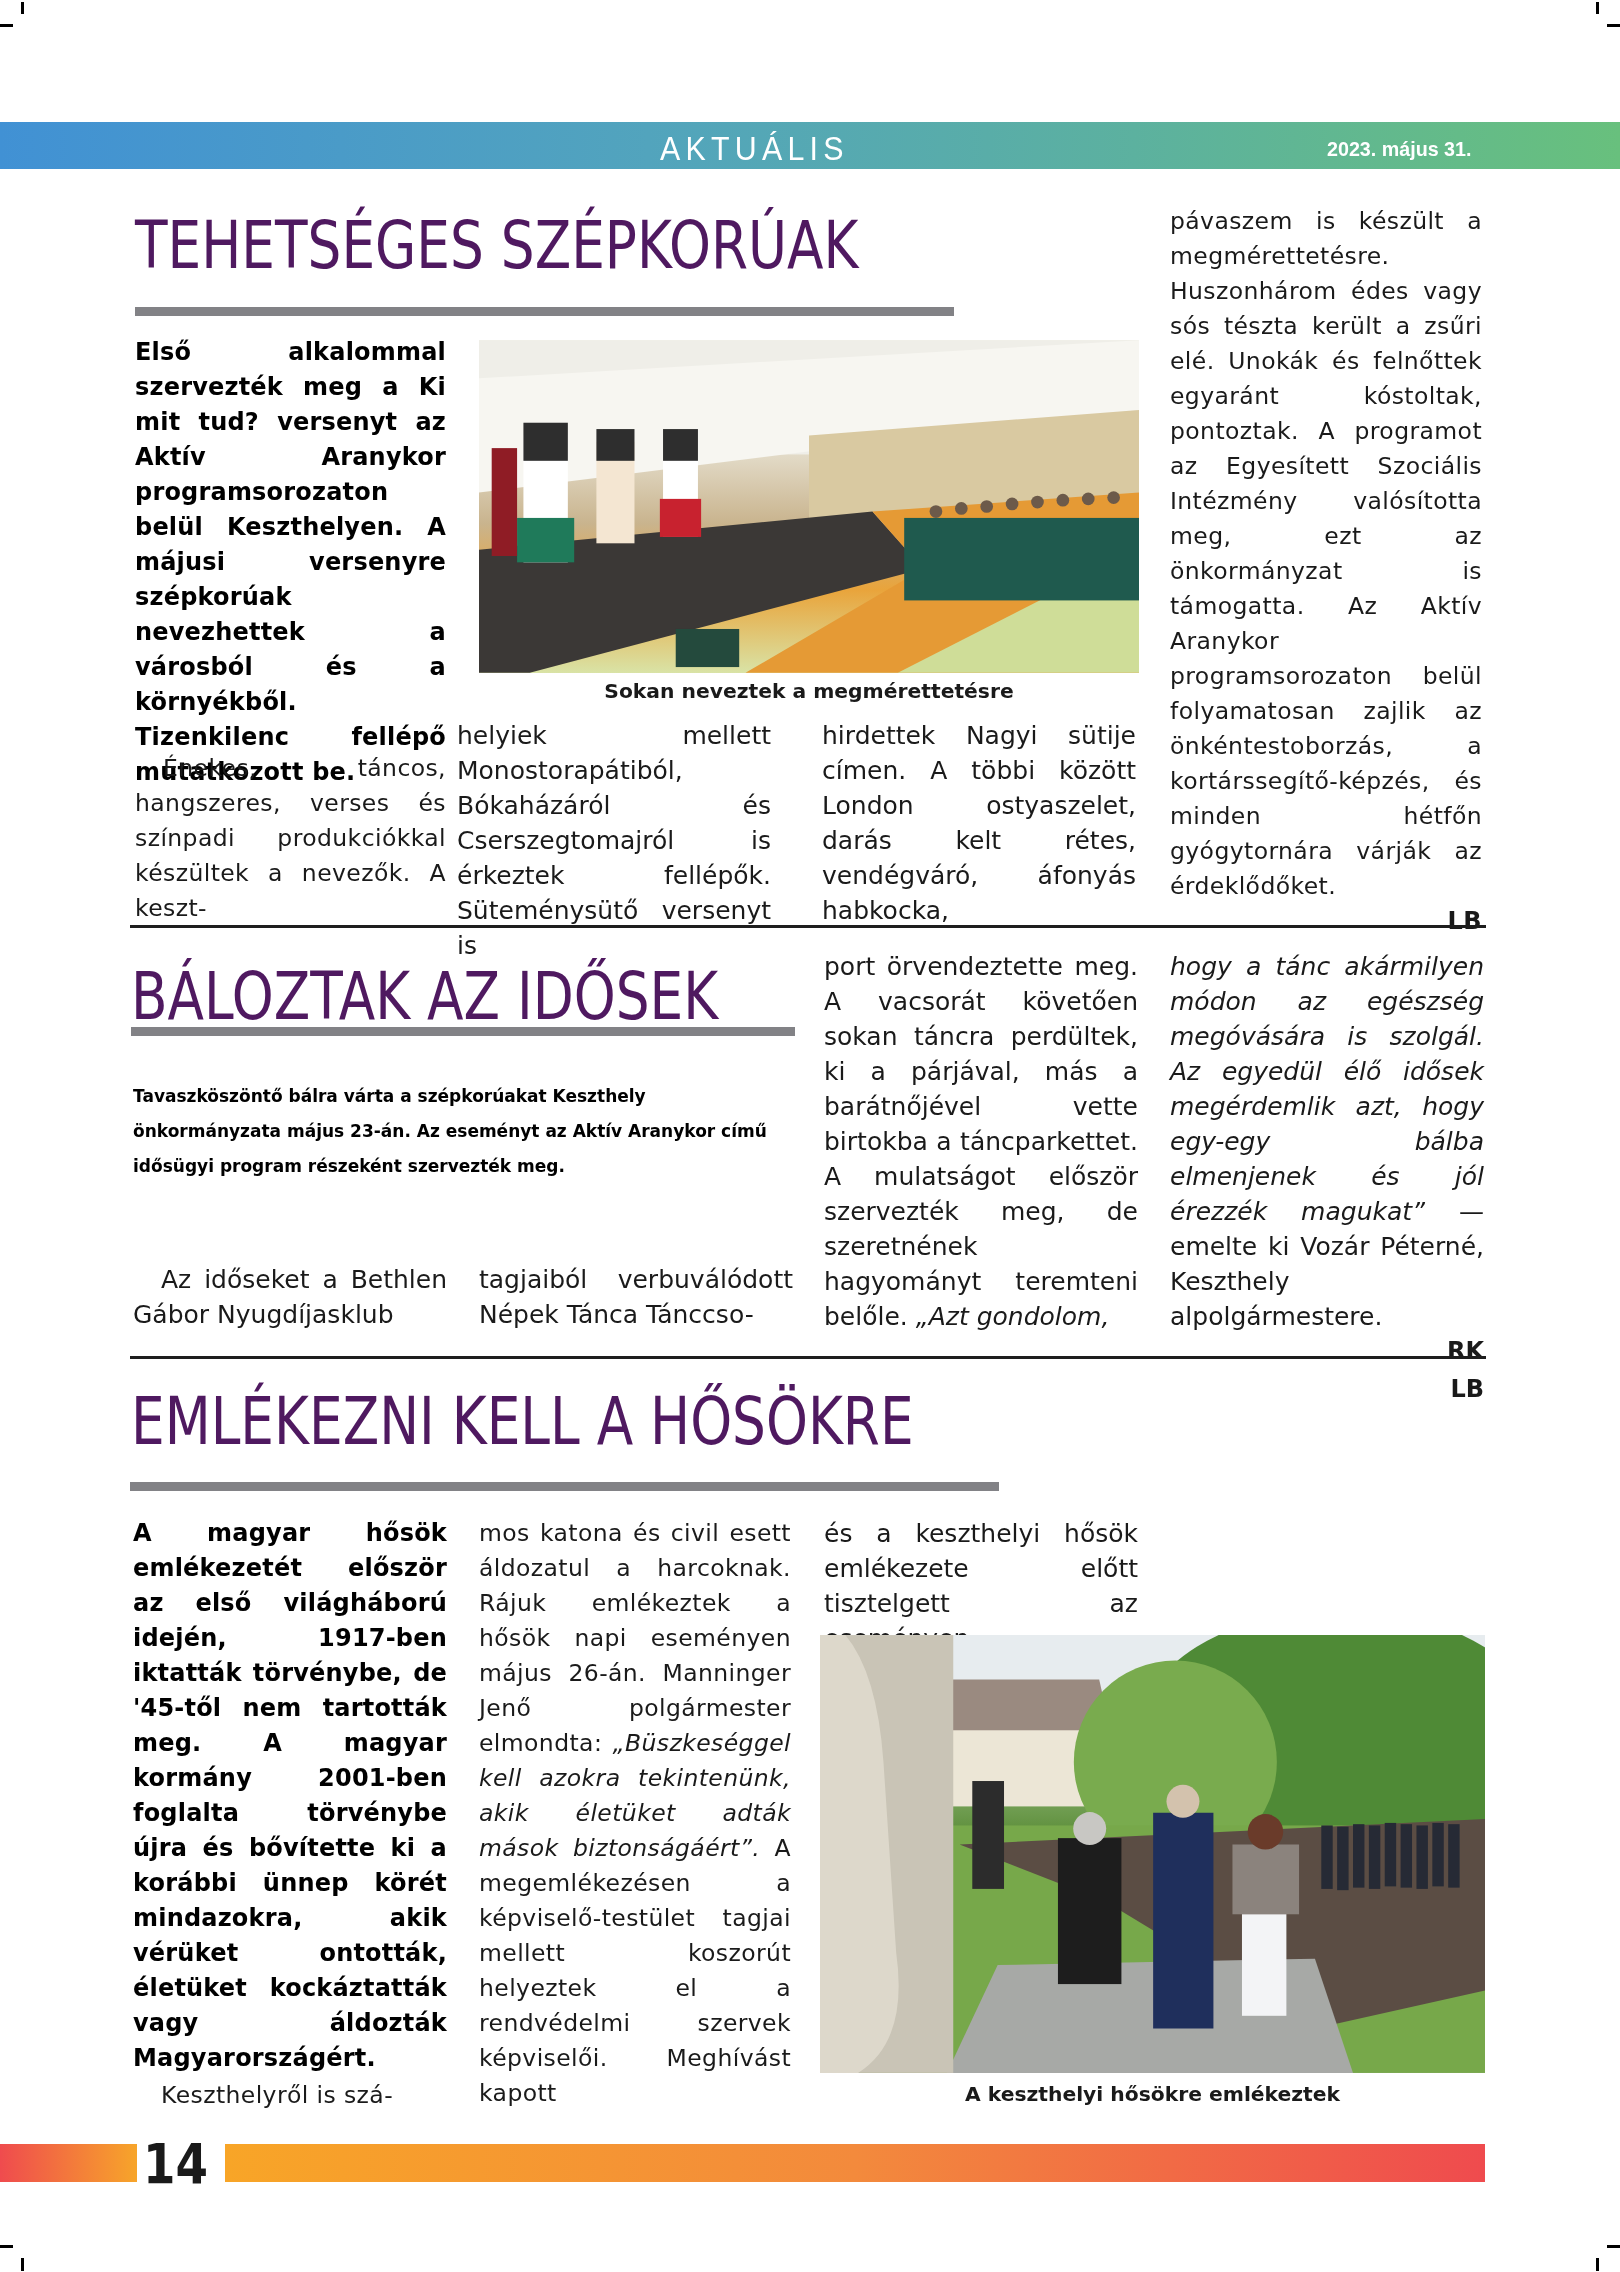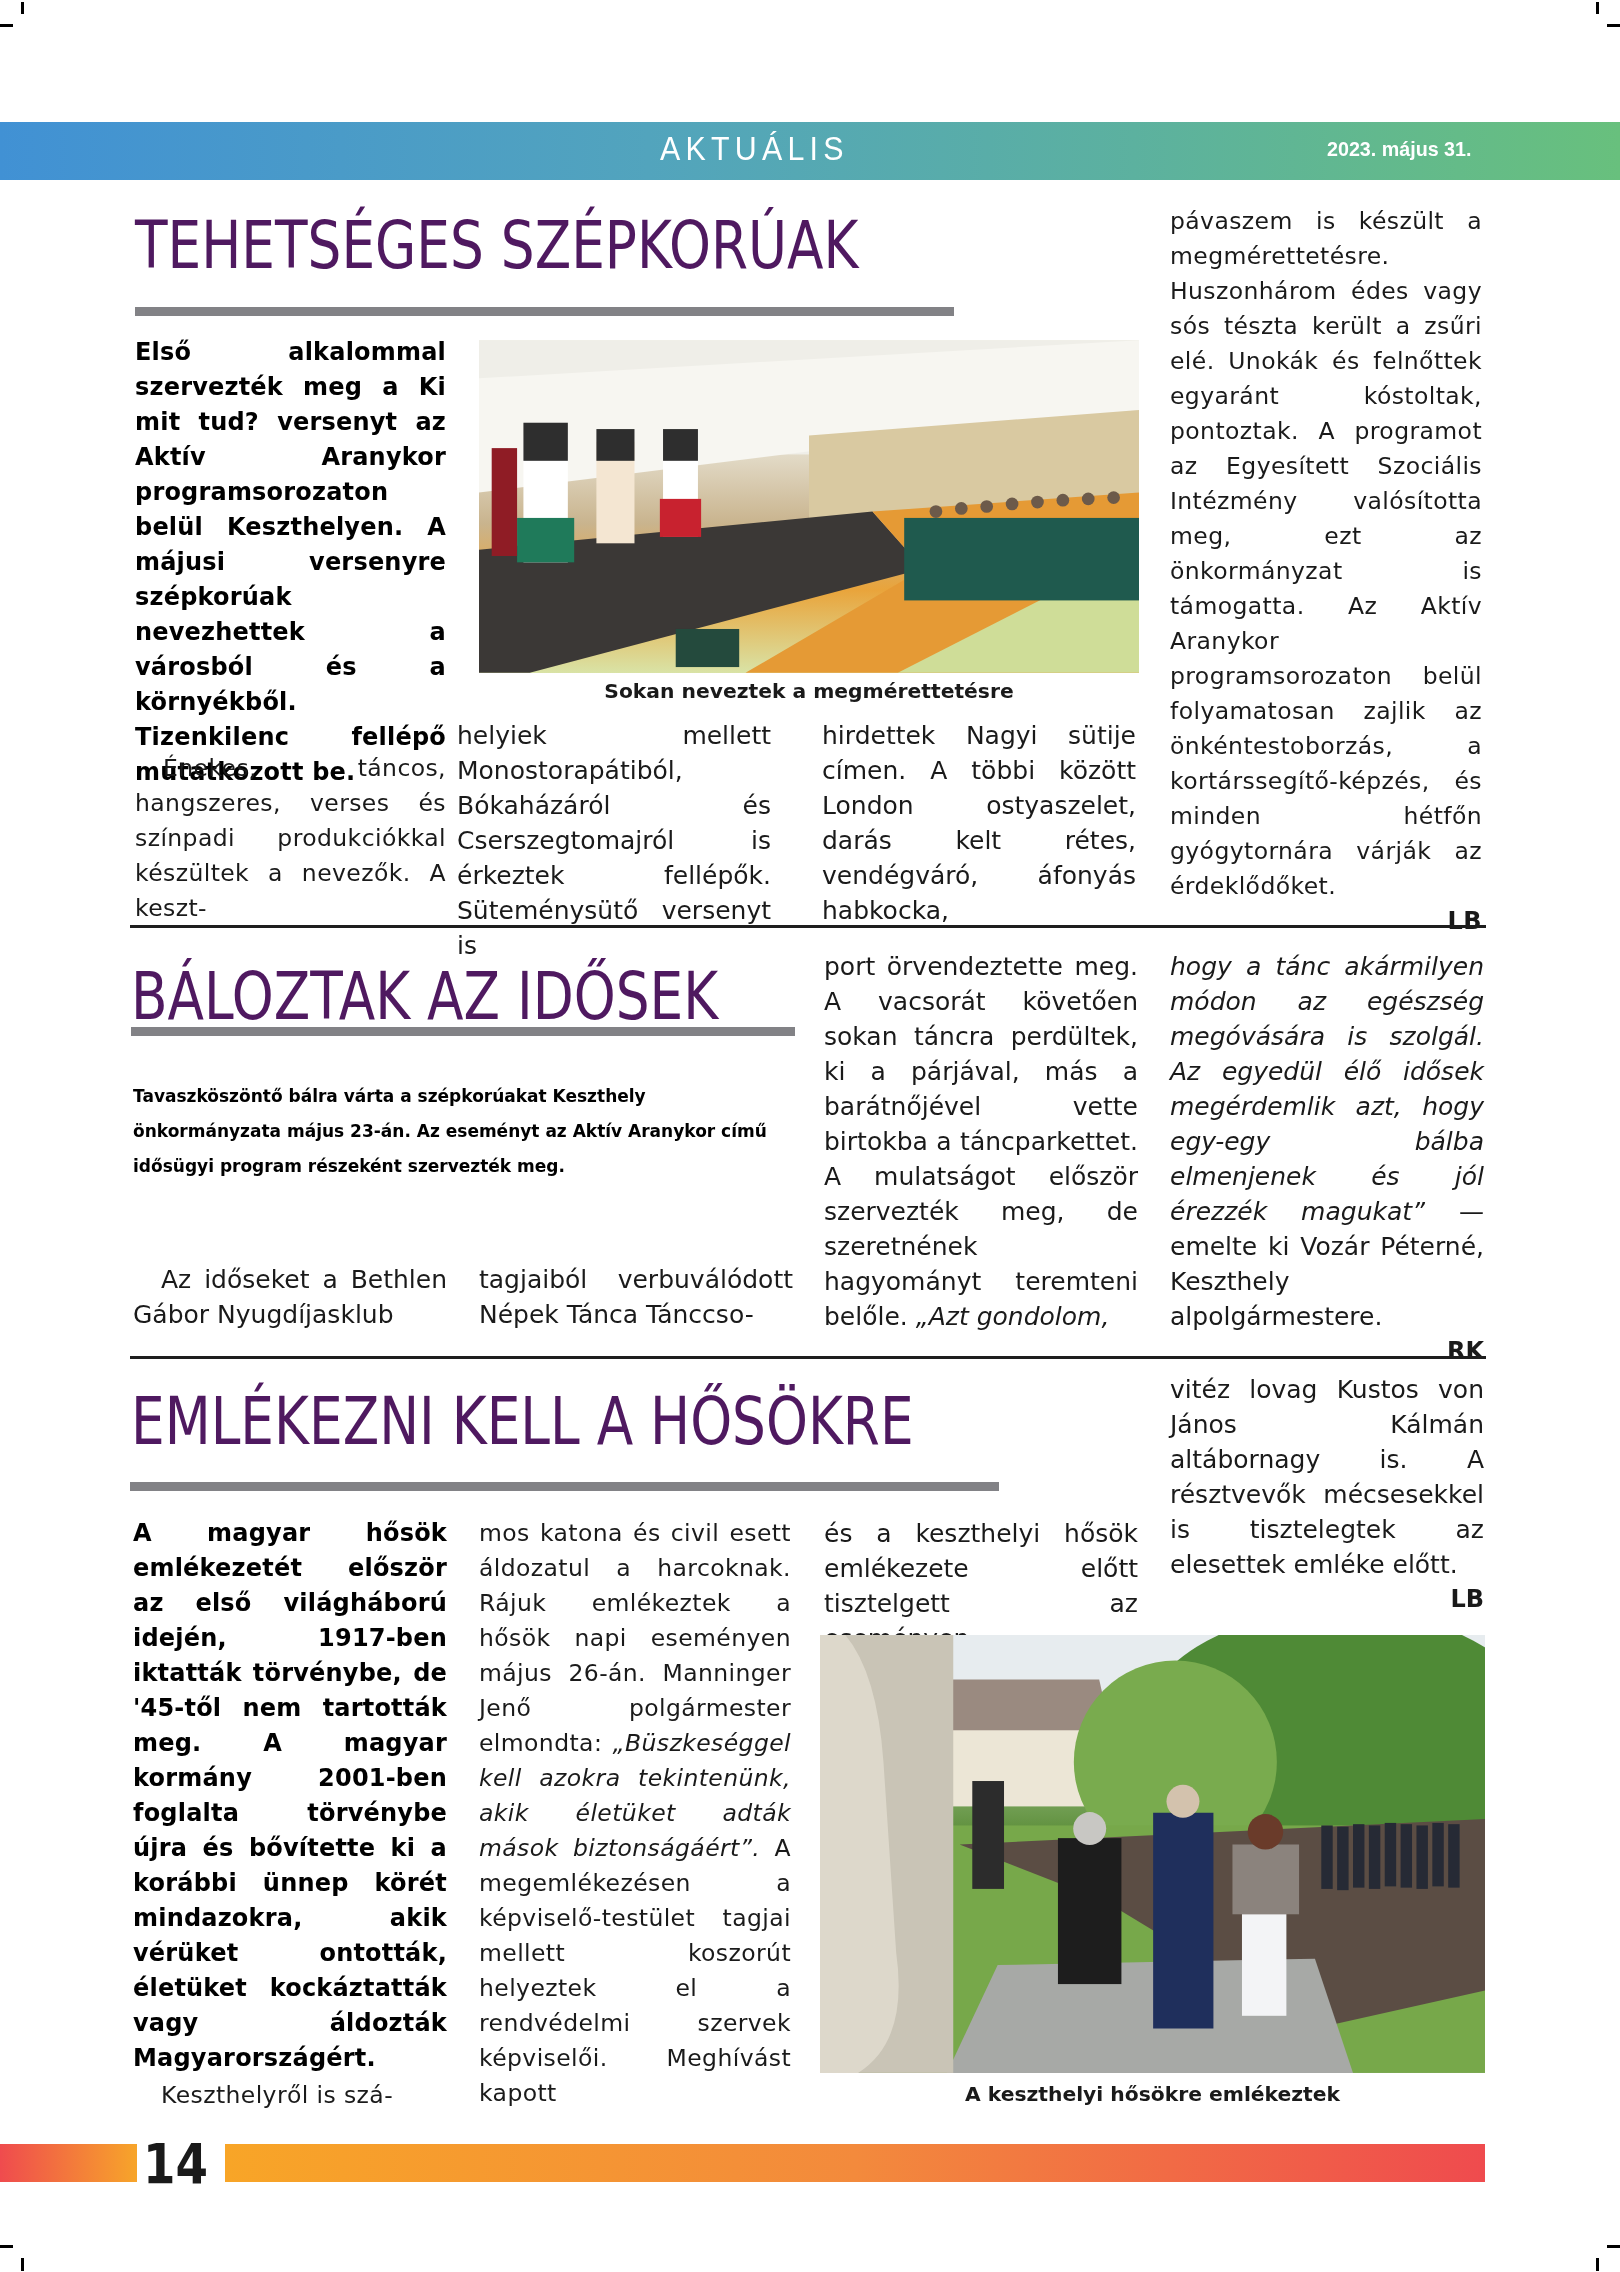--- a/index.html
+++ b/index.html
@@ -5,21 +5,21 @@
   html, body { margin:0; padding:0; }
   body {
     width:1620px; height:2273px; position:relative; background:#ffffff; overflow:hidden;
     font-family:"DejaVu Sans Condensed","DejaVu Sans", sans-serif; color:#1a1a1a;
   }
   .abs { position:absolute; }
   .crop { position:absolute; background:#000; }
 
   
   #header-bar {
-    left:0; top:122px; width:1620px; height:58px;
+    left:0; top:122px; width:1620px; height:47px;
     background:linear-gradient(90deg,#4191d4 0%,#52a4bd 40%,#5cb19f 70%,#68c07d 100%);
   }
   #section-title {
     position:absolute; left:660px; top:6.3px; font-family:"Liberation Sans",sans-serif;
     font-size:33px; letter-spacing:5.7px; color:#fff; line-height:41px;
     transform:scaleX(0.92); transform-origin:left;
   }
   #issue-date {
     position:absolute; left:1327px; top:12.7px; font-family:"Liberation Sans",sans-serif;
     font-weight:bold; font-size:19.7px; color:#fff; line-height:28px;
@@ -188,21 +188,20 @@
 
   <div class="col body-wide" style="left:479px;top:1516px;width:312px;">
     <p class="p"><span>mos katona és civil esett áldozatul a harcoknak. Rájuk emlékeztek a hősök napi eseményen május 26-án. Manninger Jenő polgármester elmondta: </span><span class="it">„Büszkeséggel kell azokra tekintenünk, akik életüket adták mások biztonságáért”.</span><span> A megemlékezésen a képviselő-testület tagjai mellett koszorút helyeztek el a rendvédelmi szervek képviselői. Meghívást kapott</span></p>
   </div>
 
   <div class="col body-cond" style="left:824px;top:1516px;width:314px;">
     <p class="p">és a keszthelyi hősök emlékezete előtt tisztelgett az eseményen</p>
   </div>
 
   <div class="col body-cond" style="left:1170px;top:1372px;width:314px;">
-    <p class="p">vitéz lovag Kustos von János Kálmán altábornagy is. A résztvevők mécsesekkel is tisztelegtek az elesettek emléke előtt.</p>
     <div class="sig">LB</div>
   </div>
 
   <div class="photo" id="photo-memorial">
     <svg width="665" height="438" viewBox="0 0 1048 690">
       <rect x="0" y="0" width="1048" height="200" fill="#e7ecef"></rect>
       <polygon points="170,70 440,70 460,160 150,160" fill="#9a8a80"></polygon>
       <rect x="170" y="150" width="280" height="120" fill="#ece6d6"></rect>
       <ellipse cx="820" cy="160" rx="320" ry="200" fill="#4f8a36"></ellipse>
       <ellipse cx="560" cy="200" rx="160" ry="160" fill="#79ab4e"></ellipse>

